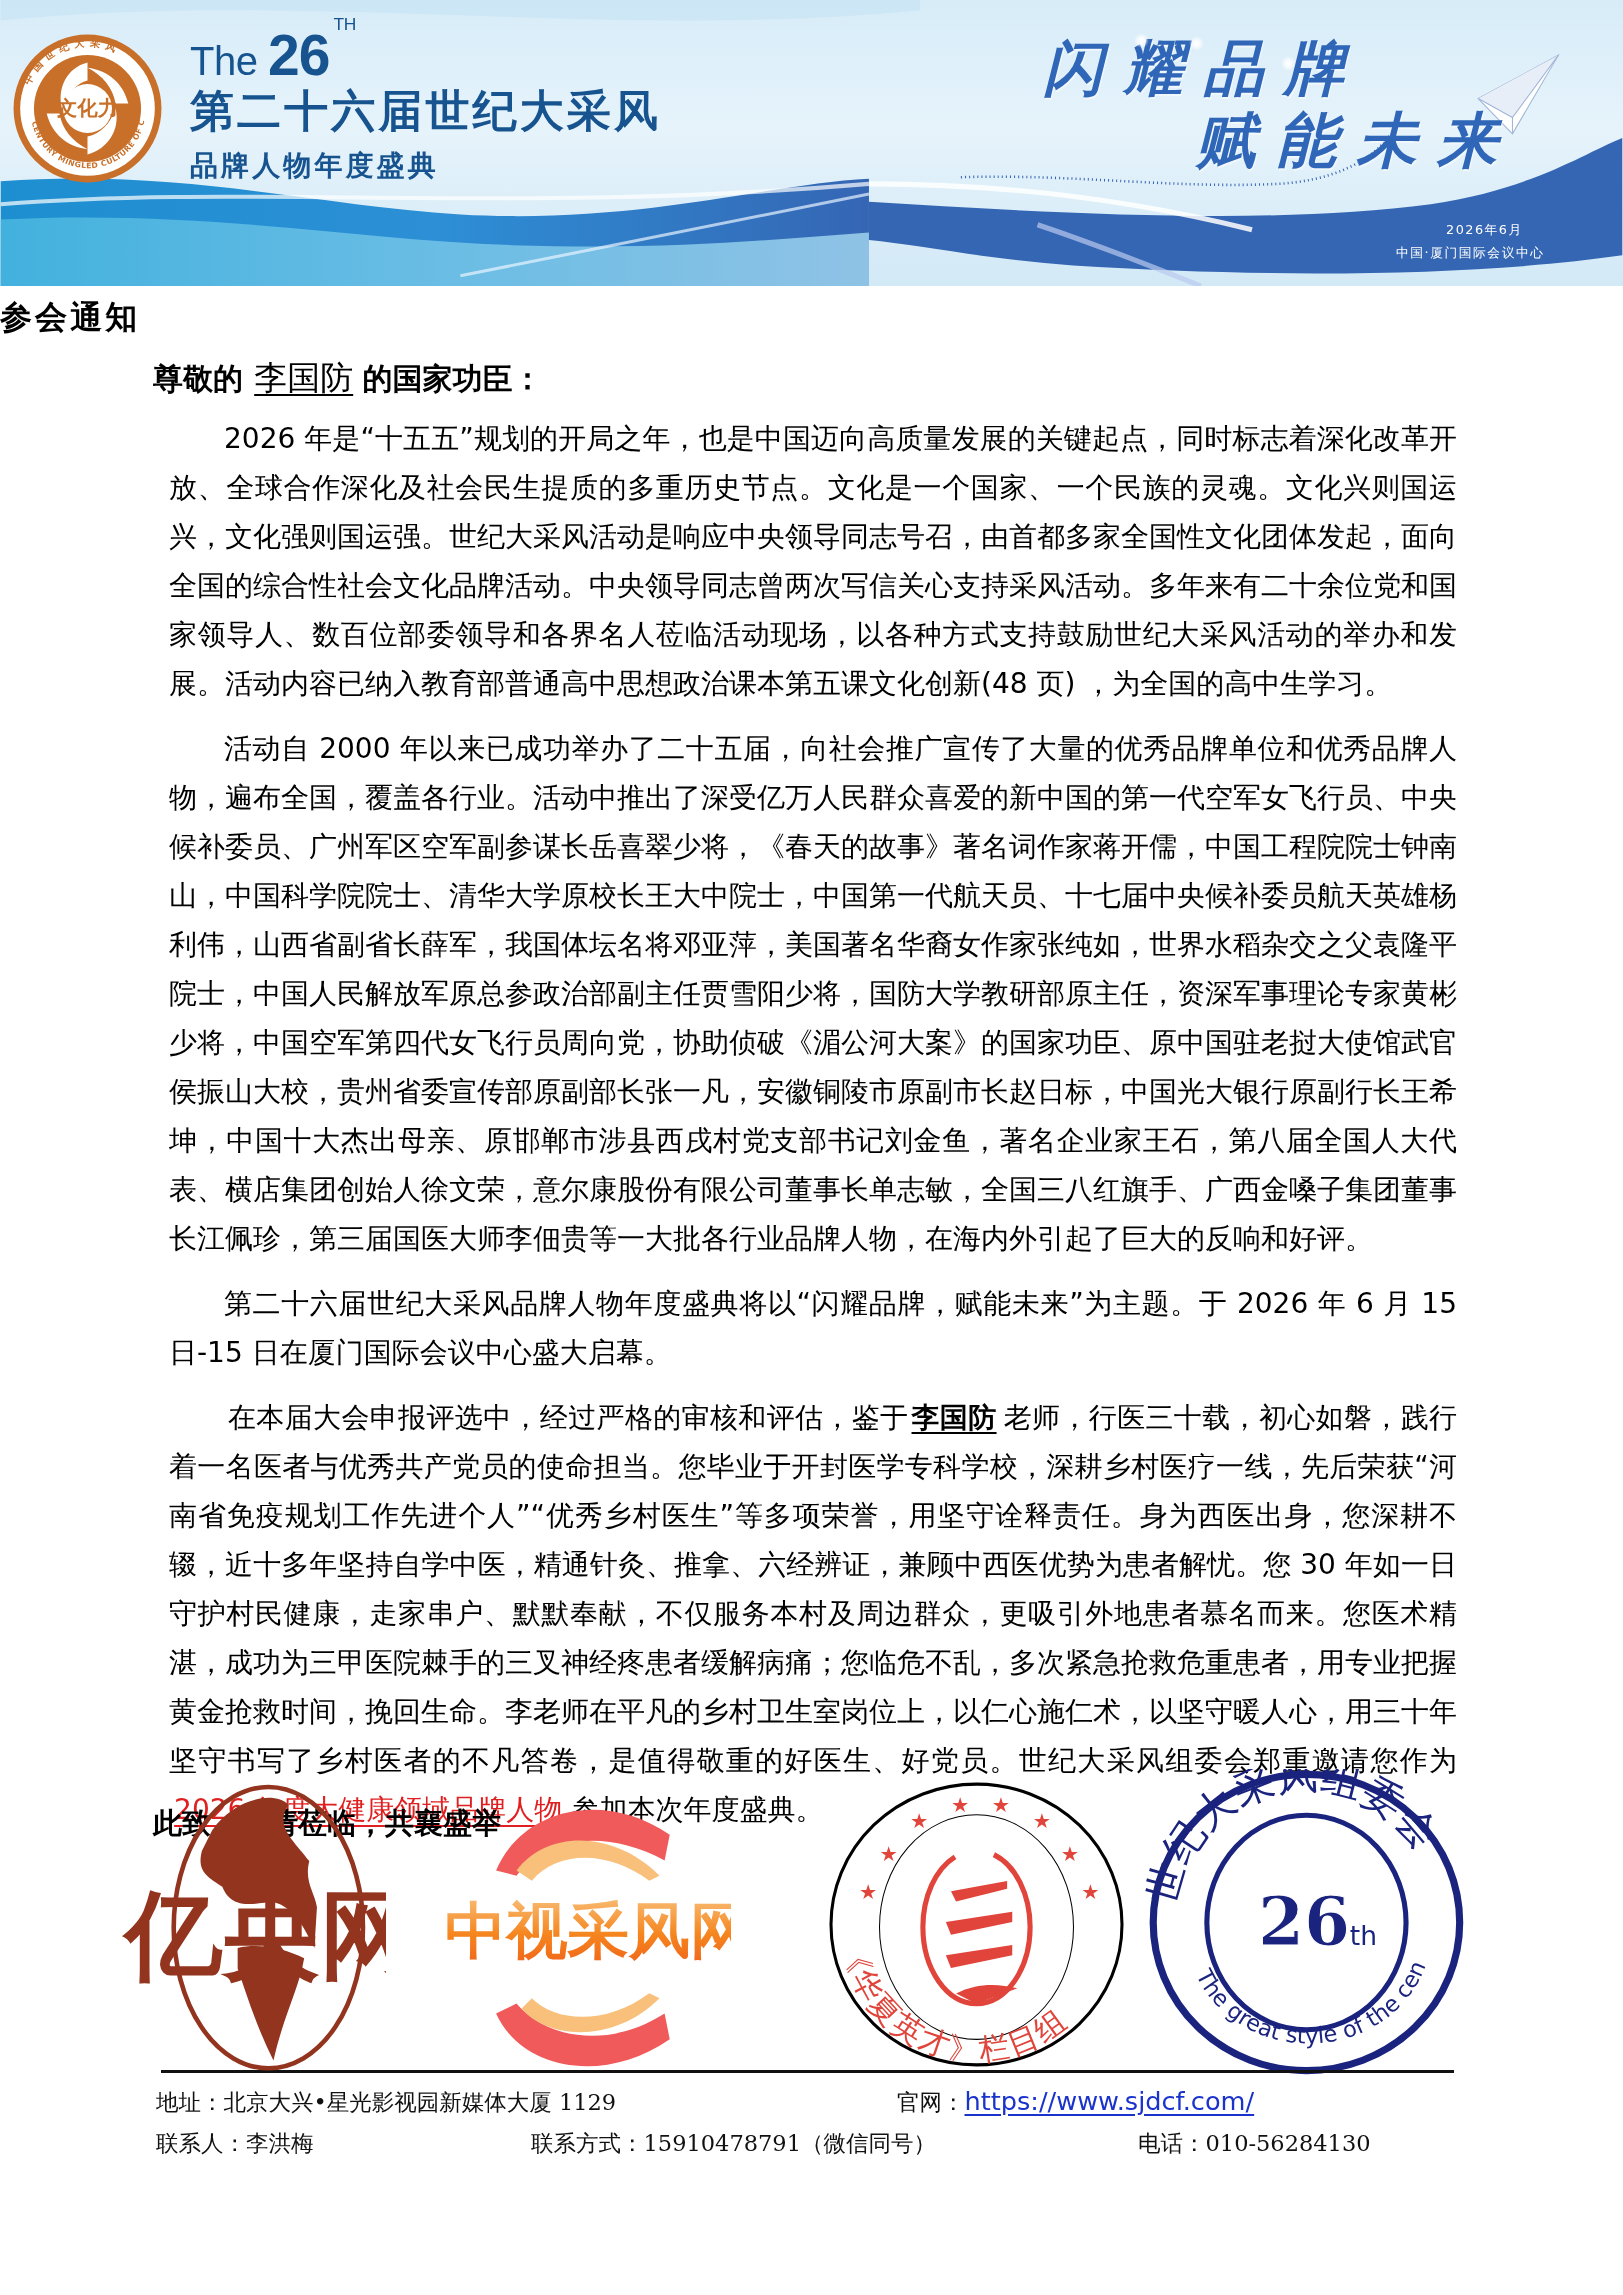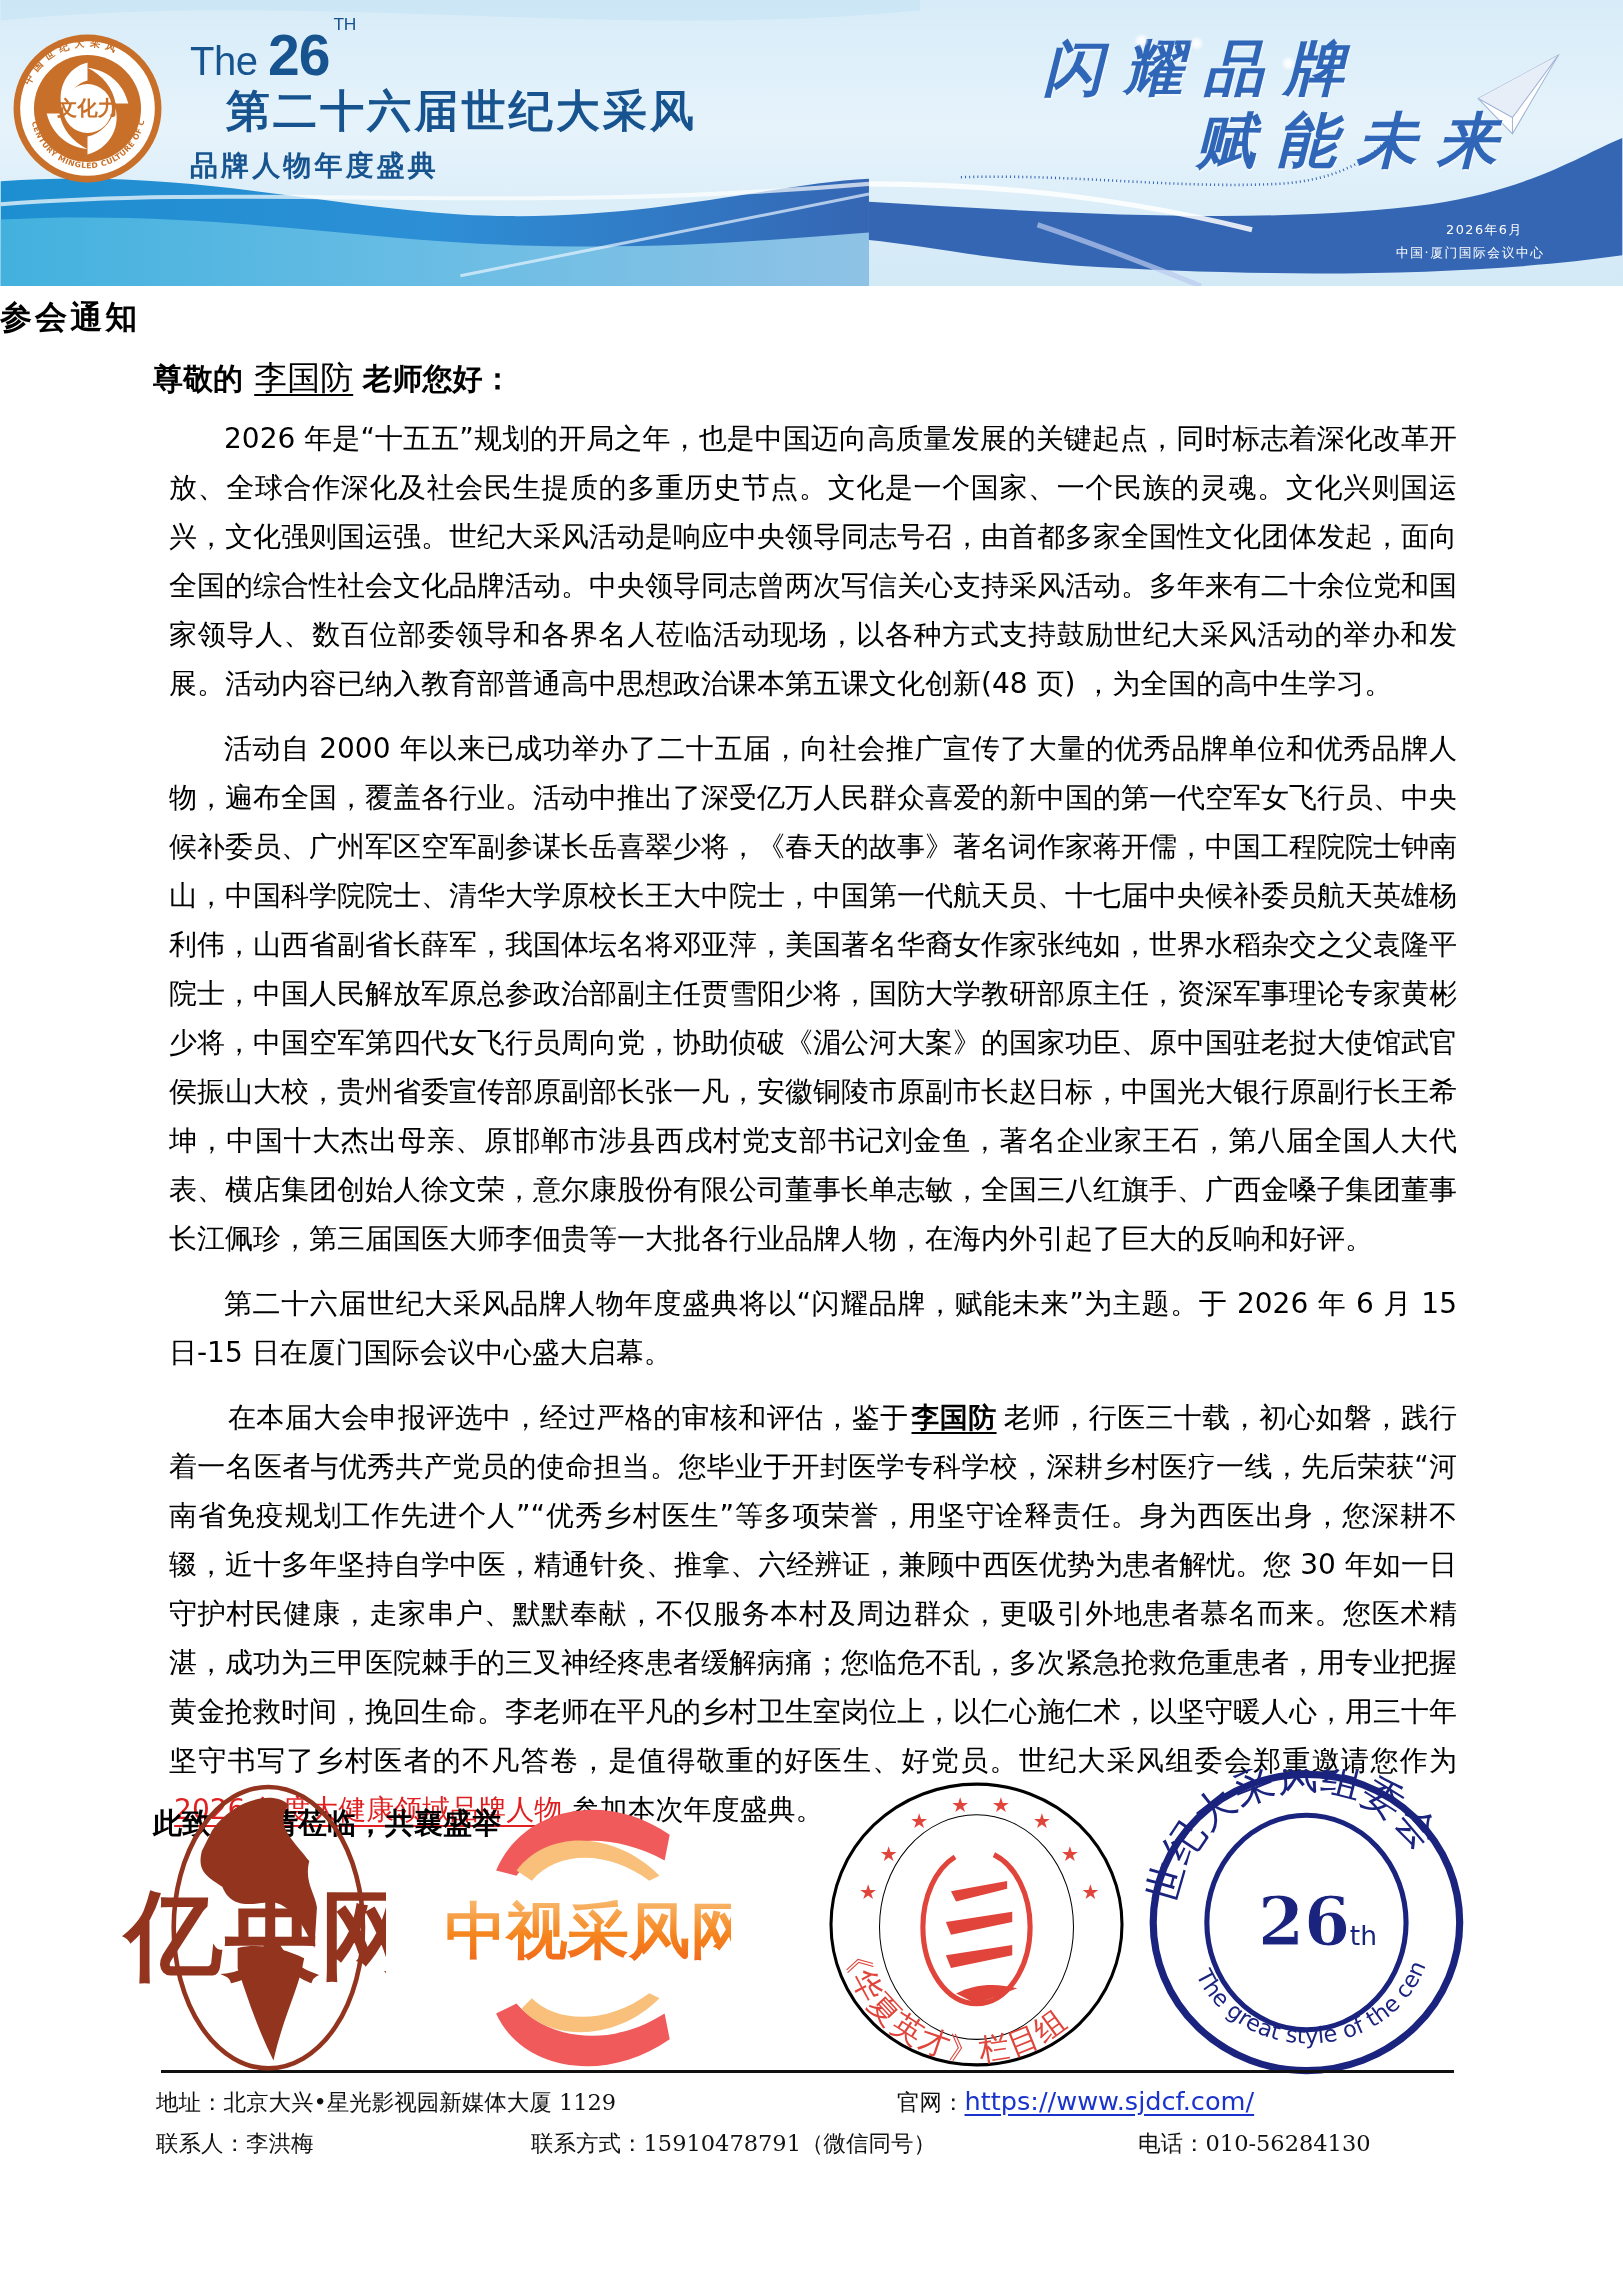--- a/index.html
+++ b/index.html
@@ -9,21 +9,21 @@
   
   .banner { position:absolute; left:0; top:0; width:1623px; height:286px; overflow:hidden;
             background:linear-gradient(180deg,#d7ecf8 0%,#e6f3fb 45%,#d2e9f6 100%); }
   .banner svg.waves { position:absolute; left:0; top:0; }
   .logo { position:absolute; left:11.2px; top:32px; width:153px; height:153px; }
   .h-the { position:absolute; left:190px; top:26.6px; color:#17548f; font-family:"Liberation Sans",sans-serif;
            font-size:40px; line-height:1; letter-spacing:-0.5px; }
   .h-the b { font-size:57px; font-weight:bold; letter-spacing:-1px; }
   .h-the sup { font-size:17.4px; position:relative; top:-30px; margin-left:4.1px; font-weight:normal; }
   .h-main { position:absolute; left:190px; top:89px; color:#17548f; font-family:"DejaVu Sans",sans-serif;
-            font-weight:bold; font-size:44px; letter-spacing:3.1px; line-height:1;margin-left:36px; }
+            font-weight:bold; font-size:44px; letter-spacing:3.1px; line-height:1; }
   .h-sub { position:absolute; left:190px; top:152px; color:#17548f; font-family:"DejaVu Sans",sans-serif;
            font-weight:bold; font-size:28px; letter-spacing:3.1px; line-height:1; }
   .slogan { position:absolute; color:#2f66b8; font-family:"DejaVu Serif",serif; font-style:italic; font-weight:bold;
             font-size:60px; letter-spacing:20.4px; line-height:1; text-shadow:1px 1.5px 0 rgba(255,255,255,.5); }
   .slogan.l1 { left:1043px; top:38px; }
   .slogan.l2 { left:1196px; top:110px; }
   .sparkle { position:absolute; width:15.3px; height:15.3px; border-radius:50%;
              background:radial-gradient(circle,#fff 0%,rgba(255,255,255,.8) 30%,rgba(255,255,255,0) 70%); }
   .event-date { position:absolute; left:1446px; top:222px; color:#ffffff; font-family:"DejaVu Sans",sans-serif;
                 font-size:12.8px; letter-spacing:1.5px; }
@@ -129,21 +129,21 @@
   <div class="sparkle" style="left:1189px;top:36px;"></div>
   <div class="sparkle" style="left:1281px;top:56px;"></div>
 
   <div class="event-date">2026年6月</div>
   <div class="event-venue">中国·厦门国际会议中心</div>
 </div>
 
 <div class="doc-title">参会通知</div>
 
 <div class="salutation">
-  <span>尊敬的</span><span class="name">李国防</span><span>老师您好：</span>
+  <span>尊敬的</span><span class="name">李国防</span><span>的国家功臣：</span>
 </div>
 
 <div class="body-text">
   <p>2026 年是“十五五”规划的开局之年，也是中国迈向高质量发展的关键起点，同时标志着深化改革开放、全球合作深化及社会民生提质的多重历史节点。文化是一个国家、一个民族的灵魂。文化兴则国运兴，文化强则国运强。世纪大采风活动是响应中央领导同志号召，由首都多家全国性文化团体发起，面向全国的综合性社会文化品牌活动。中央领导同志曾两次写信关心支持采风活动。多年来有二十余位党和国家领导人、数百位部委领导和各界名人莅临活动现场，以各种方式支持鼓励世纪大采风活动的举办和发展。活动内容已纳入教育部普通高中思想政治课本第五课文化创新(48 页) ，为全国的高中生学习。</p>
   <p>活动自 2000 年以来已成功举办了二十五届，向社会推广宣传了大量的优秀品牌单位和优秀品牌人物，遍布全国，覆盖各行业。活动中推出了深受亿万人民群众喜爱的新中国的第一代空军女飞行员、中央候补委员、广州军区空军副参谋长岳喜翠少将，《春天的故事》著名词作家蒋开儒，中国工程院院士钟南山，中国科学院院士、清华大学原校长王大中院士，中国第一代航天员、十七届中央候补委员航天英雄杨利伟，山西省副省长薛军，我国体坛名将邓亚萍，美国著名华裔女作家张纯如，世界水稻杂交之父袁隆平院士，中国人民解放军原总参政治部副主任贾雪阳少将，国防大学教研部原主任，资深军事理论专家黄彬少将，中国空军第四代女飞行员周向党，协助侦破《湄公河大案》的国家功臣、原中国驻老挝大使馆武官侯振山大校，贵州省委宣传部原副部长张一凡，安徽铜陵市原副市长赵日标，中国光大银行原副行长王希坤，中国十大杰出母亲、原邯郸市涉县西戌村党支部书记刘金鱼，著名企业家王石，第八届全国人大代表、横店集团创始人徐文荣，意尔康股份有限公司董事长单志敏，全国三八红旗手、广西金嗓子集团董事长江佩珍，第三届国医大师李佃贵等一大批各行业品牌人物，在海内外引起了巨大的反响和好评。</p>
   <p>第二十六届世纪大采风品牌人物年度盛典将以“闪耀品牌，赋能未来”为主题。于 2026 年 6 月 15 日-15 日在厦门国际会议中心盛大启幕。</p>
   <p class="p5">
     <span>在本届大会申报评选中，经过严格的审核和评估，鉴于</span><span class="honoree">李国防</span><span>老师，行医三十载，初心如磐，践行着一名医者与优秀共产党员的使命担当。您毕业于开封医学专科学校，深耕乡村医疗一线，先后荣获“河南省免疫规划工作先进个人”“优秀乡村医生”等多项荣誉，用坚守诠释责任。身为西医出身，您深耕不辍，近十多年坚持自学中医，精通针灸、推拿、六经辨证，兼顾中西医优势为患者解忧。您 30 年如一日守护村民健康，走家串户、默默奉献，不仅服务本村及周边群众，更吸引外地患者慕名而来。您医术精湛，成功为三甲医院棘手的三叉神经疼患者缓解病痛；您临危不乱，多次紧急抢救危重患者，用专业把握黄金抢救时间，挽回生命。李老师在平凡的乡村卫生室岗位上，以仁心施仁术，以坚守暖人心，用三十年坚守书写了乡村医者的不凡答卷，是值得敬重的好医生、好党员。世纪大采风组委会郑重邀请您作为</span><span class="award">2026 年度大健康领域品牌人物</span><span>参加本次年度盛典。</span>
   </p>
 </div>

